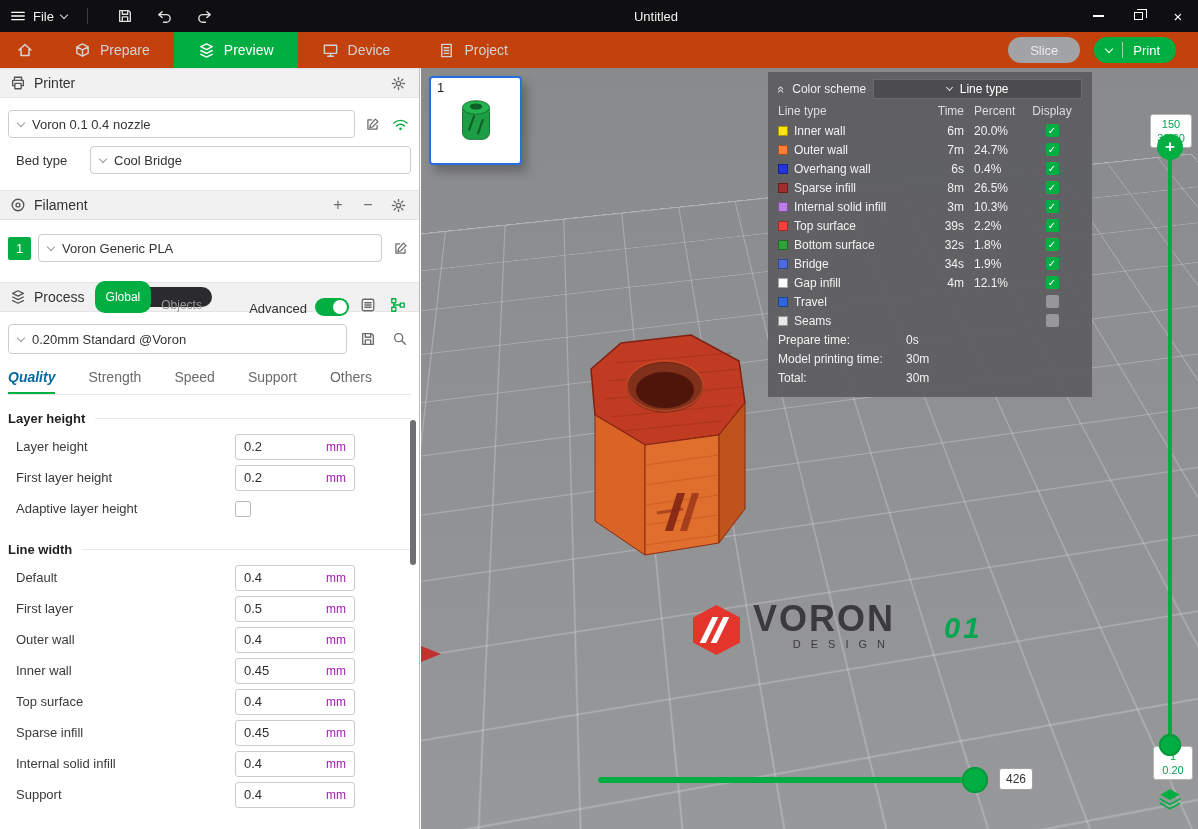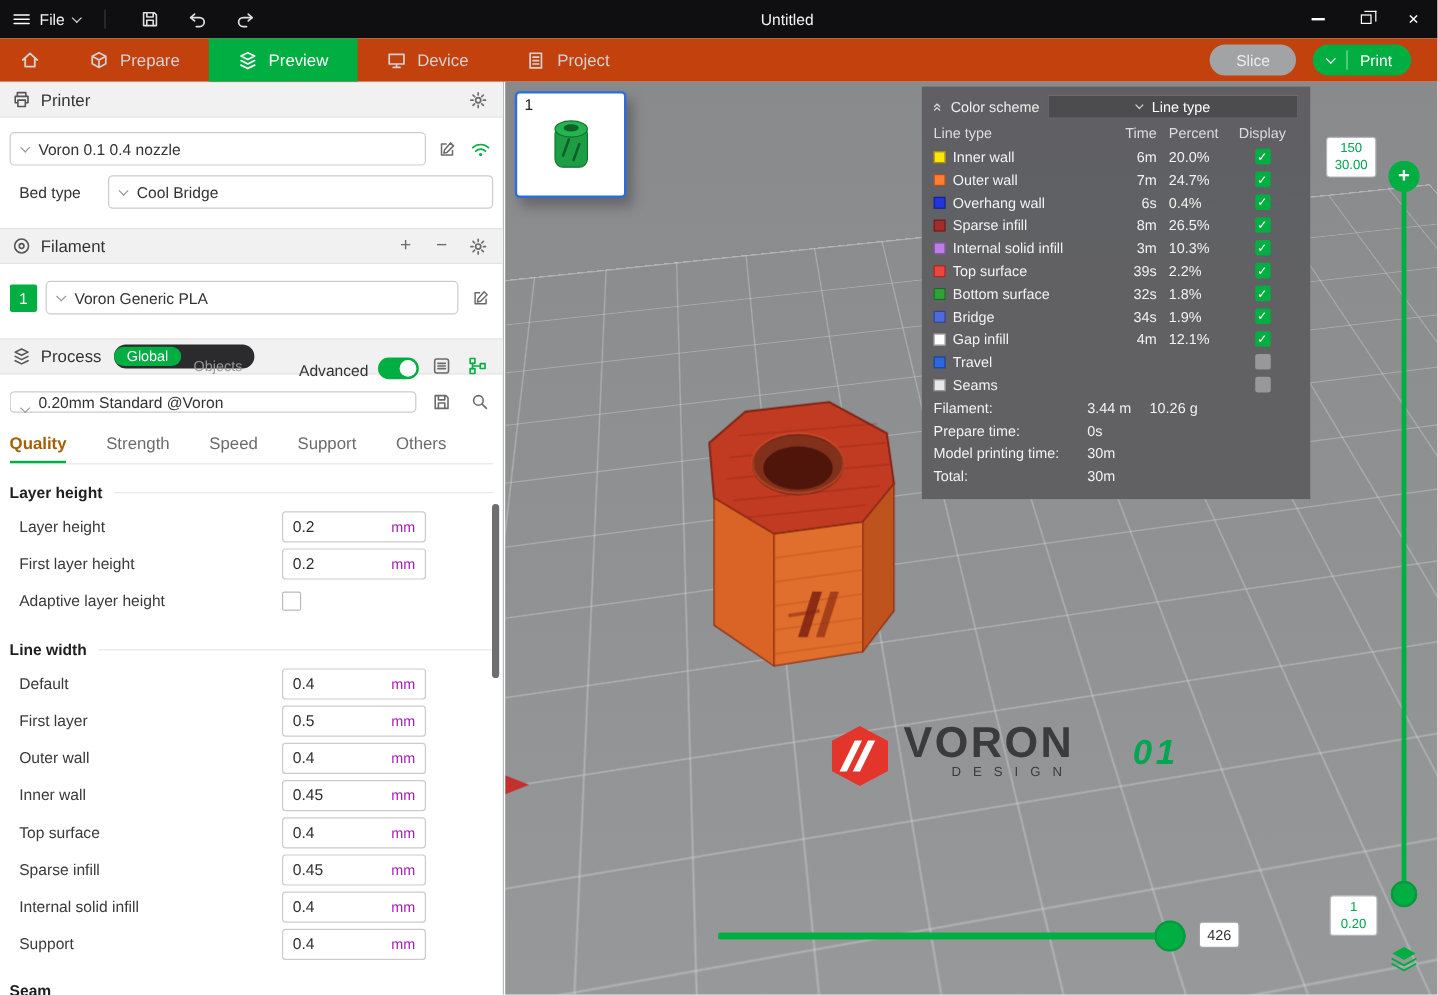--- a/index.html
+++ b/index.html
@@ -41,31 +41,31 @@
   .sec-head .spacer { flex:1; }
   .ghost-btn { width:22px; height:22px; display:flex; align-items:center; justify-content:center; color:#6b6b6d; font-size:16px; }
   .row-line { display:flex; align-items:center; gap:6px; margin:12px 8px 0 8px; }
   .select { flex:1; height:28px; border:1px solid #CCCCCE; border-radius:4px; background:#fff; display:flex; align-items:center; gap:8px; padding:0 9px; font-size:13px; color:#333; }
   .select .chev { color:#999; margin-top:-2px; }
   .bed-row { margin:8px 8px 16px 8px; display:flex; align-items:center; }
   .bed-label { width:82px; padding-left:8px; font-size:13px; color:#333; }
   .slot-badge { width:23px; height:23px; background:#00AE42; border-radius:2px; color:#fff; font-size:13px; display:flex; align-items:center; justify-content:center; }
   .fil-row { margin:14px 8px 20px 8px; display:flex; align-items:center; gap:7px; }
   .scope-pill { height:20px; border-radius:10px; background:#2B2B2D; display:flex; align-items:center; margin-left:2px; }
-  .scope-global { height:16px; border-radius:10px; background:#00AE42; color:#fff; font-size:12px; padding:0 11px; display:flex; align-items:center; }
+  .scope-global { height:32px; border-radius:10px; background:#00AE42; color:#fff; font-size:12px; padding:0 11px; display:flex; align-items:center; }
   .scope-objects { color:#9A9A9C; font-size:12px; padding:0 10px;margin-top:16px; }
   .adv-group { margin-left:auto; display:flex; align-items:flex-end; gap:8px;margin-top:15px; }
   .adv-label { font-size:13px; color:#333; }
   .toggle { width:34px; height:18px; border-radius:9px; background:#00AE42; position:relative; }
   .toggle::after { content:""; position:absolute; right:2px; top:2px; width:14px; height:14px; border-radius:50%; background:#fff; }
   .preset-row { margin:12px 8px 0 8px; display:flex; align-items:center; gap:10px; }
-  .preset-row .select { height:18px;align-items:flex-end; }
+  .preset-row .select { height:30px; }
   .ptabs { display:flex; margin:6px 8px 0 8px; border-bottom:1px solid #E6E6E6; }
   .ptab { padding:9px 0 7px 0; margin-right:33px; font-size:14px; color:#6B6B6D; border-bottom:2px solid transparent; }
-  .ptab.active { color:#a16207; font-weight:bold; border-bottom-color:#00AE42; }
+  .ptab.active { color:#0369a1; font-weight:bold; border-bottom-color:#00AE42;font-style:italic; }
   .sec-title { display:flex; align-items:center; margin:14px 8px 4px 8px; font-size:13px; font-weight:bold; color:#1f1f1f; height:18px; }
   .sec-title .rule { flex:1; height:1px; background:#E8E8E8; margin-left:10px; }
   .sec-title.lw { margin-top:16px; }
   .prow { height:31px; display:flex; align-items:center; padding-left:16px; padding-right:64px; }
   .plabel { flex:1; font-size:13px; color:#3A3A3C; }
   .pinput { width:120px; height:26px; border:1px solid #CBCBCD; border-radius:3px; background:#fff; display:flex; align-items:center; }
   .pval { flex:1; padding-left:8px; font-size:13px; color:#2e2e30; }
   .punit { padding-right:8px; font-size:12px; color:#a21caf; }
   .cbox { width:16px; height:16px; border:1px solid #BBB; border-radius:2px; background:#fff; margin-right:104px; }
   .lscroll { position:absolute; right:3px; top:352px; width:6px; height:145px; background:#6F6F71; border-radius:3px; }
@@ -114,21 +114,21 @@
   .lg-trow { display:grid; grid-template-columns:128px 52px 1fr; padding:0 10px; height:19px; align-items:center; font-size:12px; }
 
   
   .hslider-track { position:absolute; left:177px; top:709px; width:390px; height:6px; background:#00AE42; border-radius:3px; z-index:6; }
   .hslider-handle { position:absolute; left:541px; top:699px; width:26px; height:26px; border-radius:50%; background:#00AE42; z-index:7; box-shadow:inset 0 0 0 2px #069a3e; }
   .hslider-value { position:absolute; left:578px; top:700px; width:34px; height:22px; background:#fff; border:1px solid #A2A2A4; border-radius:3px; display:flex; align-items:center; justify-content:center; font-size:12px; color:#333; z-index:6; }
 
   .vtrack { position:absolute; left:747px; top:80px; width:4px; height:597px; background:#00AE42; border-radius:2px; z-index:6; }
   .vhandle-top { position:absolute; left:736px; top:66px; width:26px; height:26px; border-radius:50%; background:#00AE42; color:#fff; display:flex; align-items:center; justify-content:center; font-size:17px; font-weight:bold; z-index:7; }
   .vhandle-bottom { position:absolute; left:738px; top:666px; width:22px; height:22px; border-radius:50%; background:#00AE42; z-index:7; box-shadow:inset 0 0 0 2px #069a3e; }
-  .vlabel { position:absolute; background:#fff; border:1px solid #B5B5B7; border-radius:3px; color:#00A650; font-size:11px; line-height:14px; text-align:center; padding:2px 0; z-index:6; }
+  .vlabel { position:absolute; background:#fff; border:1px solid #B5B5B7; border-radius:3px; color:#00A650; font-size:11px; line-height:14px; text-align:center; padding:2px 0; z-index:6;margin-left:45px; }
   .vlabel-top { left:684px; top:46px; width:42px; }
   .vlabel-bottom { left:687px; top:678px; width:40px; }
   .layers-btn { position:absolute; left:736px; top:718px; z-index:6; }
 
   svg .s { fill:none; stroke:currentColor; stroke-width:1.5; stroke-linecap:round; stroke-linejoin:round; }
 </style>
 </head>
 <body>
 
 <div class="app">
@@ -578,25 +578,20 @@
       <div class="lg-row">
         <span class="sw" style="background: rgb(232, 232, 232);"></span>
         <span>Seams</span>
         <span class="lg-time"></span>
         <span class="lg-pct"></span>
         <span class="chk" data-checked="false"></span>
       </div>
 
 
       <div class="lg-trow">
-        <span>Filament:</span>
-        <span>3.44 m</span>
-        <span>10.26 g</span>
-      </div>
-      <div class="lg-trow">
         <span>Prepare time:</span>
         <span>0s</span>
         <span></span>
       </div>
       <div class="lg-trow">
         <span>Model printing time:</span>
         <span>30m</span>
         <span></span>
       </div>
       <div class="lg-trow">

